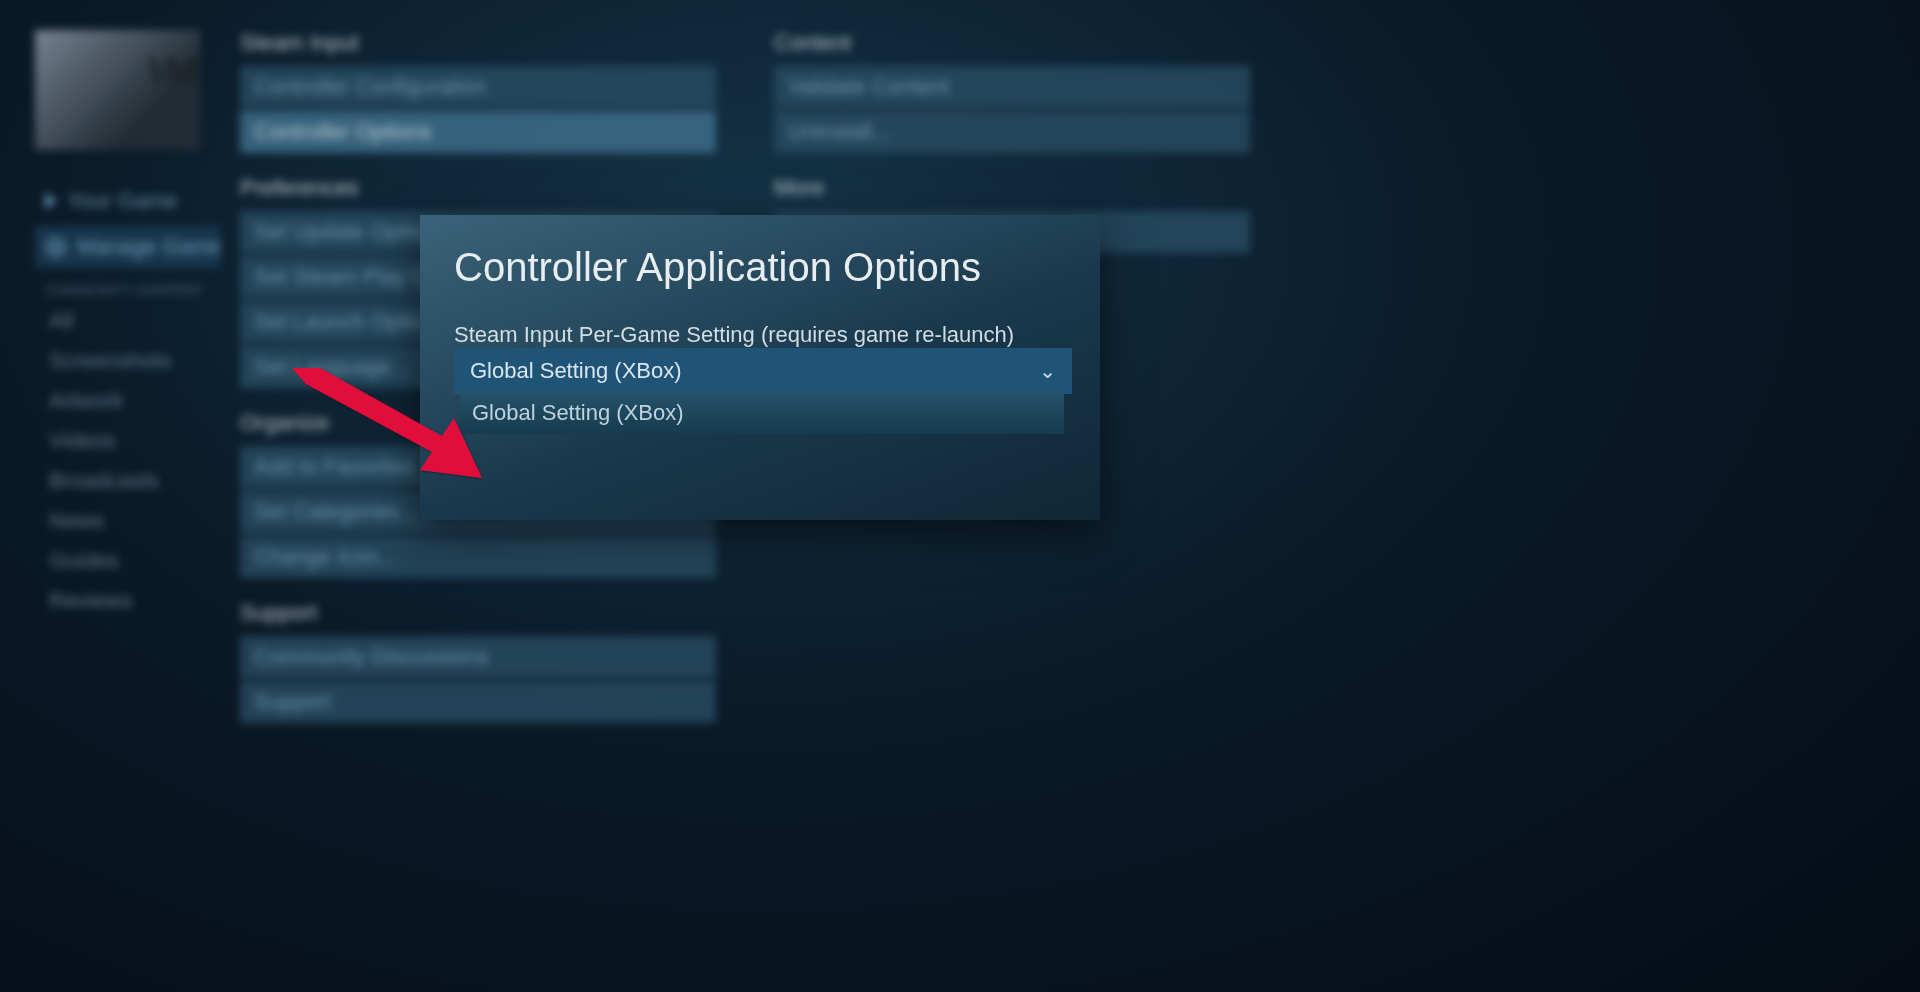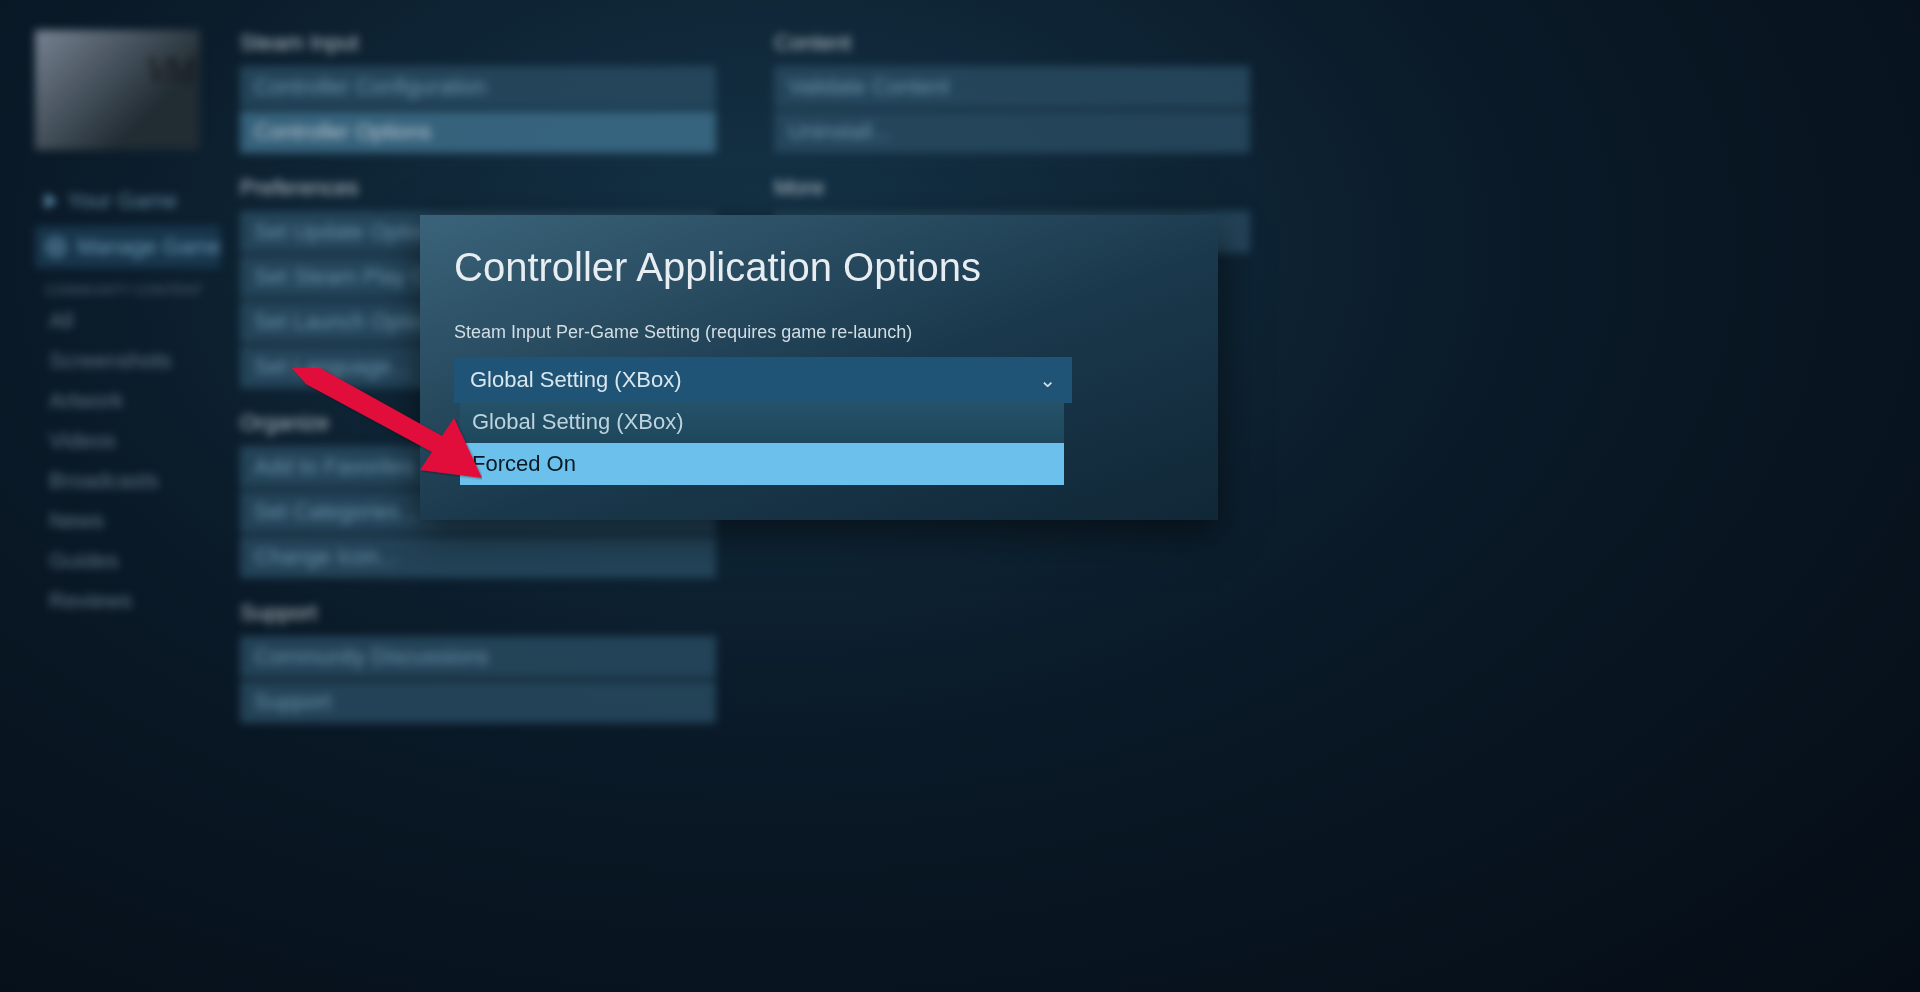--- a/index.html
+++ b/index.html
@@ -63,32 +63,32 @@
   .menu-btn {
     background: #284a60; color: #7da8c0;
     font-size: 22px; padding: 8px 14px; margin-bottom: 3px;
     white-space: nowrap; overflow: hidden;
   }
   .menu-btn.active { background: #3d6d89; color: #dbe7ee; }
 
   .modal {
     position: absolute;
     left: 420px; top: 215px;
-    width: 798px; height: 305px;
+    width: 680px; height: 305px;
     background: linear-gradient(160deg, #3a6379 0%, #1a384c 55%, #102736 100%);
     box-shadow: 0 12px 40px rgba(0,0,0,0.55);
     padding: 30px 34px 28px;
     z-index: 10;
   }
   .modal-title {
     font-size: 40px; color: #e7edf0; font-weight: 400;
     margin-bottom: 32px;
   }
   .modal-label {
-    font-size: 18px; color: #d2dee4; margin-bottom: 14px;
+    font-size: 22px; color: #d2dee4; margin-bottom: 0;
   }
   .dropdown {
     position: relative;
     background: #205476;
     width: 618px;
   }
   .dd-selected {
     padding: 10px 16px; font-size: 22px; color: #d8e6ee;
     display: flex; justify-content: space-between; align-items: center;
   }
@@ -181,21 +181,20 @@
 <div class="modal">
   <div class="modal-title">Controller Application Options</div>
   <div class="modal-label">Steam Input Per-Game Setting (requires game re-launch)</div>
   <div class="dropdown">
     <div class="dd-selected">
       <span>Global Setting (XBox)</span>
       <span class="chevron">⌄</span>
     </div>
     <div class="dd-options">
       <div class="dd-option">Global Setting (XBox)</div>
-      <div class="dd-option highlight">Forced On</div>
     </div>
   </div>
 </div>
 
 <svg class="arrow-annotation" width="190" height="120" viewBox="0 0 190 120">
   <defs>
     <filter id="ds">
         <feDropShadow dx="1" dy="1" stdDeviation="1" flood-opacity="0.4"></feDropShadow>
       </filter>
   </defs>

